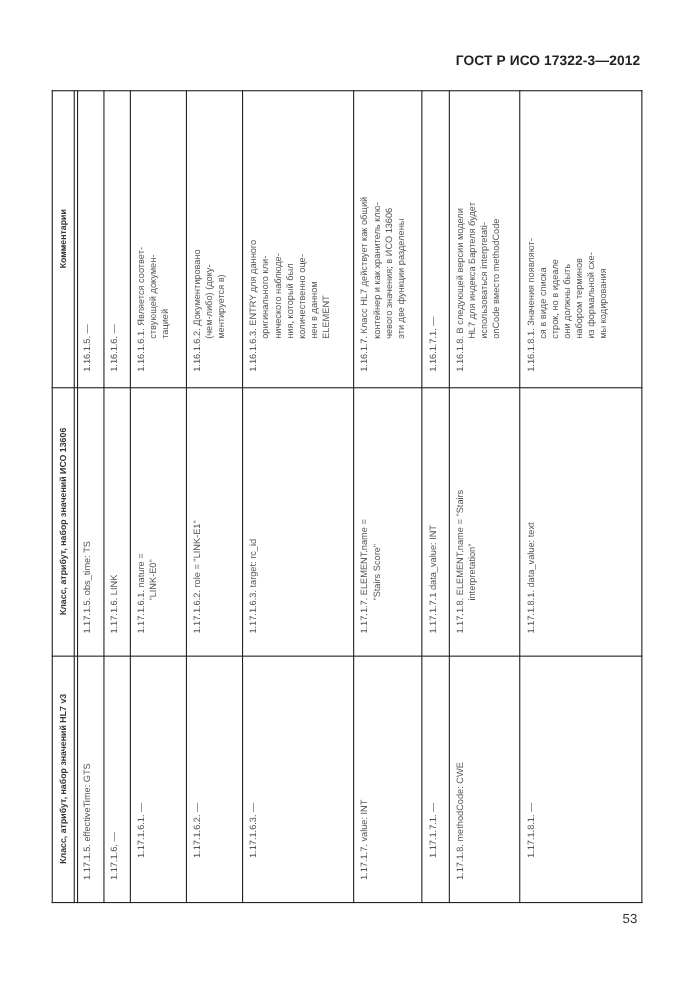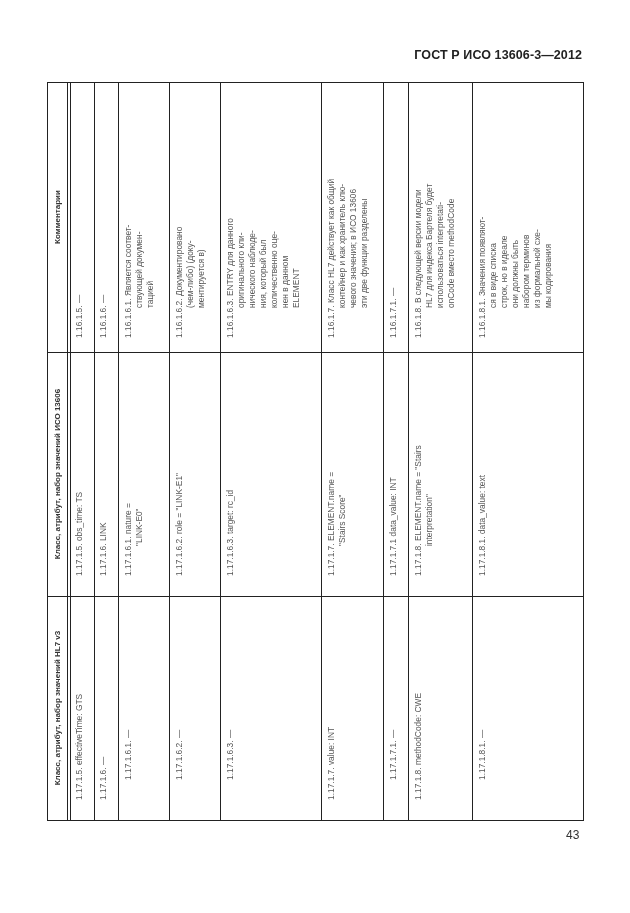--- a/index.html
+++ b/index.html
@@ -13,21 +13,21 @@
   
   .rot { position: absolute; transform-origin: 0 0; transform: rotate(-90deg);
          font-size: 8.4px; line-height: 11px; color: #555; white-space: nowrap; }
   .rot .ln { display: block; }
   .rot.head { font-size: 8px; font-weight: bold; color: #333; text-align: center; }
   .indent { padding-left: 30px; }
 </style>
 </head>
 <body>
 
-<div class="hdr">ГОСТ Р ИСО 13606-3—2012</div>
+<div class="hdr">ГОСТ Р ИСО 17322-3—2012</div>
 
 <div class="table" id="tbl">
 
   <div class="hline" style="top:0"></div>
   <div class="hline" style="top:270px"></div>
   <div class="hline" style="top:514px"></div>
   <div class="hline" style="top:738px"></div>
 
   <div class="vline" style="left:0"></div>
   <div class="vline" style="left:20px"></div>
@@ -149,13 +149,13 @@
         <span class="ln indent">ся   в   виде   списка</span>
         <span class="ln indent">строк,  но  в  идеале</span>
         <span class="ln indent">они   должны   быть</span>
         <span class="ln indent">набором   терминов</span>
         <span class="ln indent">из формальной схе-</span>
         <span class="ln indent">мы кодирования</span>
       </div>
     </div>
 </div>
 
-<div class="pageno">43</div>
+<div class="pageno">53</div>
 
 </body></html>

